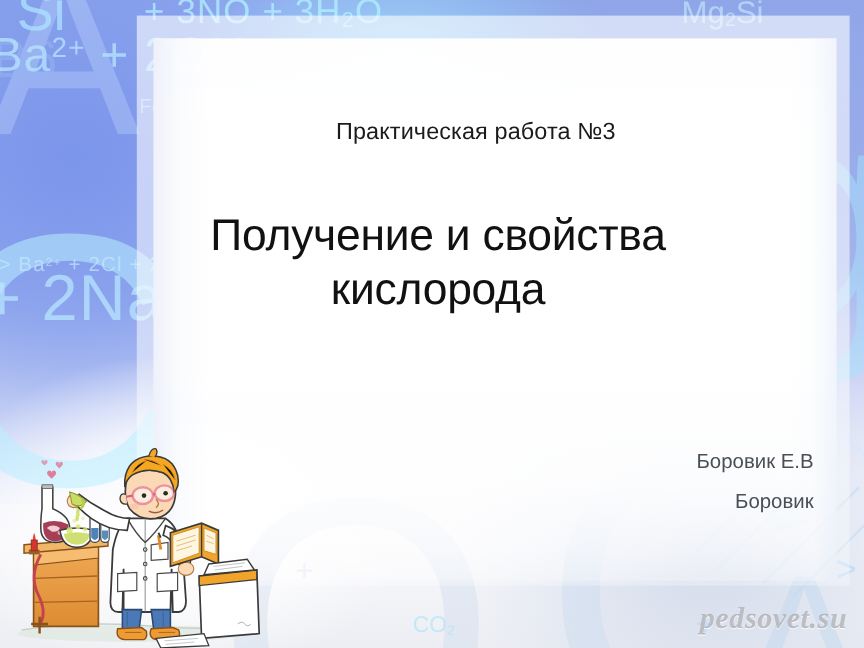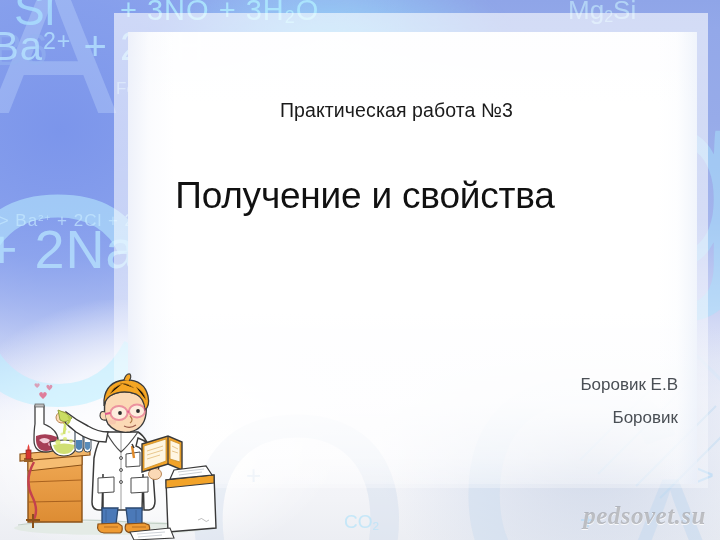--- a/index.html
+++ b/index.html
@@ -507,20 +507,21 @@
     </g>
 
     <path d="M196 158 q4-3 6 0 q2 3 5 0" stroke="#8a8a8a" stroke-width="0.8" fill="none" opacity="0.7"></path>
   </svg>
 
   <div class="text-layer">
     <div class="subtitle-line">Практическая работа №3</div>
 
     <div class="main-title">
       <div>Получение и свойства</div>
+      <div>кислорода</div>
     </div>
 
     <div class="credits">
       <div>Боровик Е.В</div>
       <div>Боровик</div>
     </div>
   </div>
 
   <div class="watermark">pedsovet.su</div>
 

